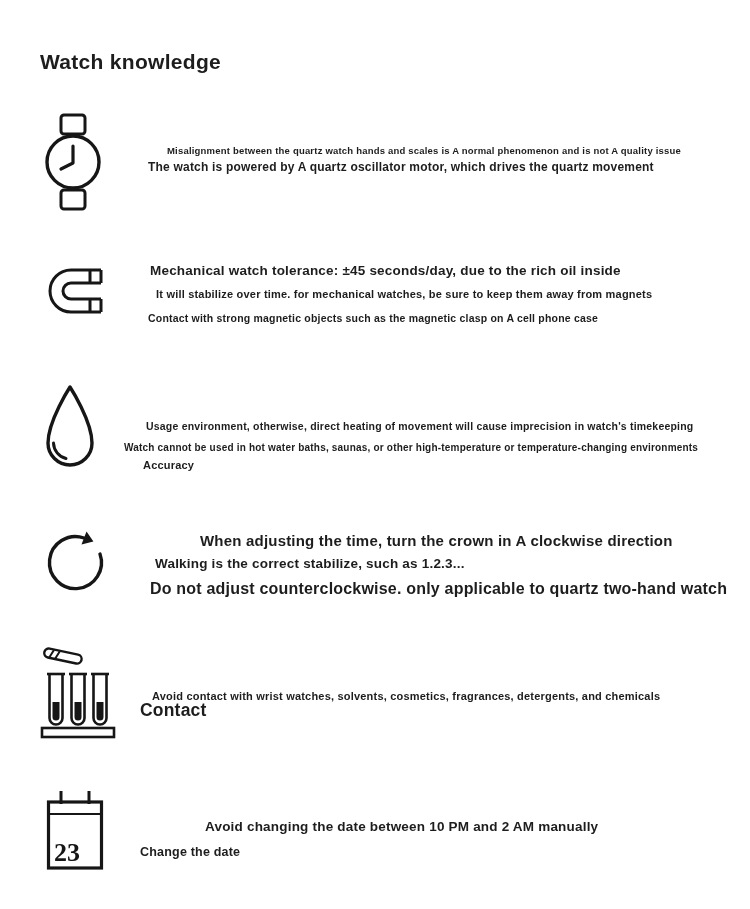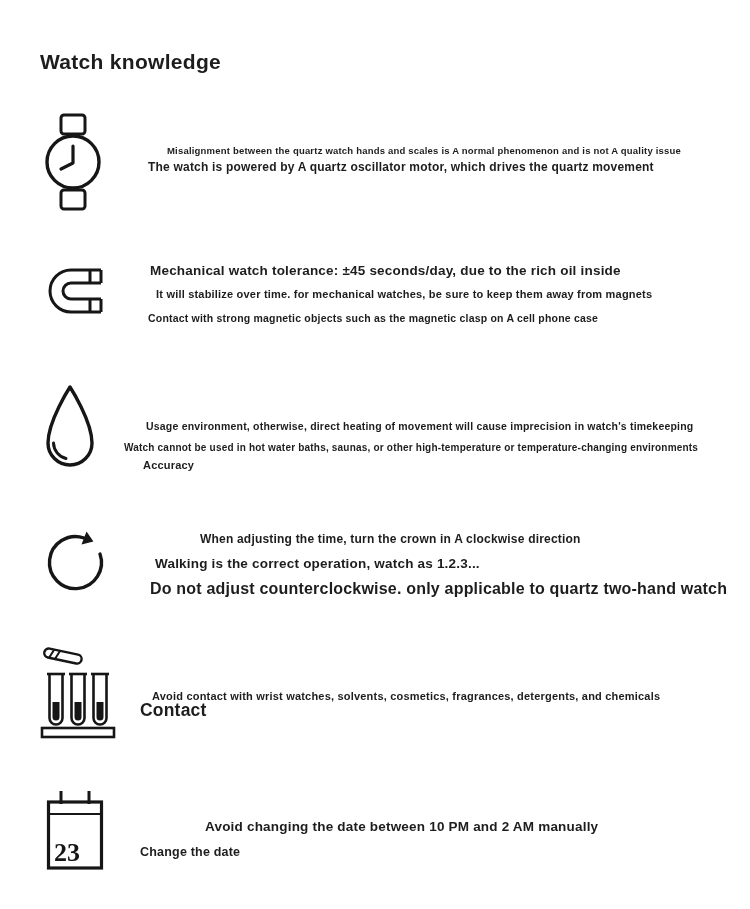--- a/index.html
+++ b/index.html
@@ -78,22 +78,22 @@
     <div class="line" style="left:143px; top:443px; font-size:11px;margin-top:16px;">Accuracy</div>
   </section>
 
   <section>
     <span class="icon" style="left:42px; top:524px;">
       <svg width="66" height="70" viewBox="0 0 66 70">
         <path class="stroke" d="M58 30 A26 26 0 1 1 42 14" stroke-width="3.4" stroke-linecap="round"></path>
         <polygon class="fill" points="51.4,17.5 39.5,20.6 44.5,7.4"></polygon>
       </svg>
     </span>
-    <div class="line" style="left:200px; top:532px; font-size:12px;">When adjusting the time, turn the crown in A clockwise direction</div>
-    <div class="line" style="left:155px; top:556px; font-size:13.5px;">Walking is the correct operation, watch as 1.2.3...</div>
+    <div class="line" style="left:200px; top:532px; font-size:15px;">When adjusting the time, turn the crown in A clockwise direction</div>
+    <div class="line" style="left:155px; top:556px; font-size:13.5px;">Walking is the correct stabilize, such as 1.2.3...</div>
     <div class="line" style="left:150px; top:580px; font-size:16px;">Do not adjust counterclockwise. only applicable to quartz two-hand watch</div>
   </section>
 
   <section>
     <span class="icon" style="left:40px; top:644px;">
       <svg width="76" height="100" viewBox="0 0 76 100">
         <g transform="rotate(12 6 10)">
           <rect class="stroke" x="4" y="4" width="38" height="9" rx="4.5" stroke-width="2.4"></rect>
           <path class="stroke" d="M13 4.5 l-3 8 M19 4.5 l-3 8" stroke-width="2"></path>
         </g>

